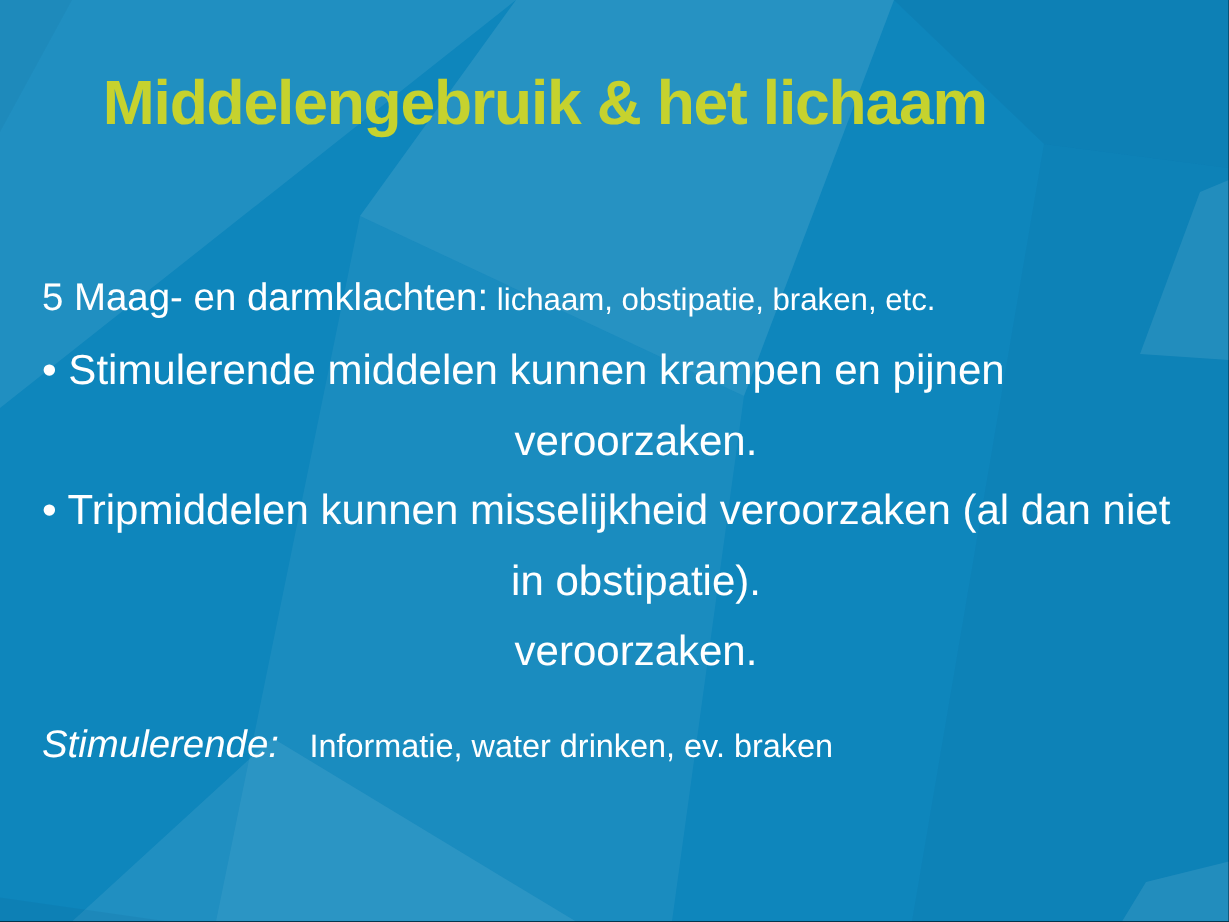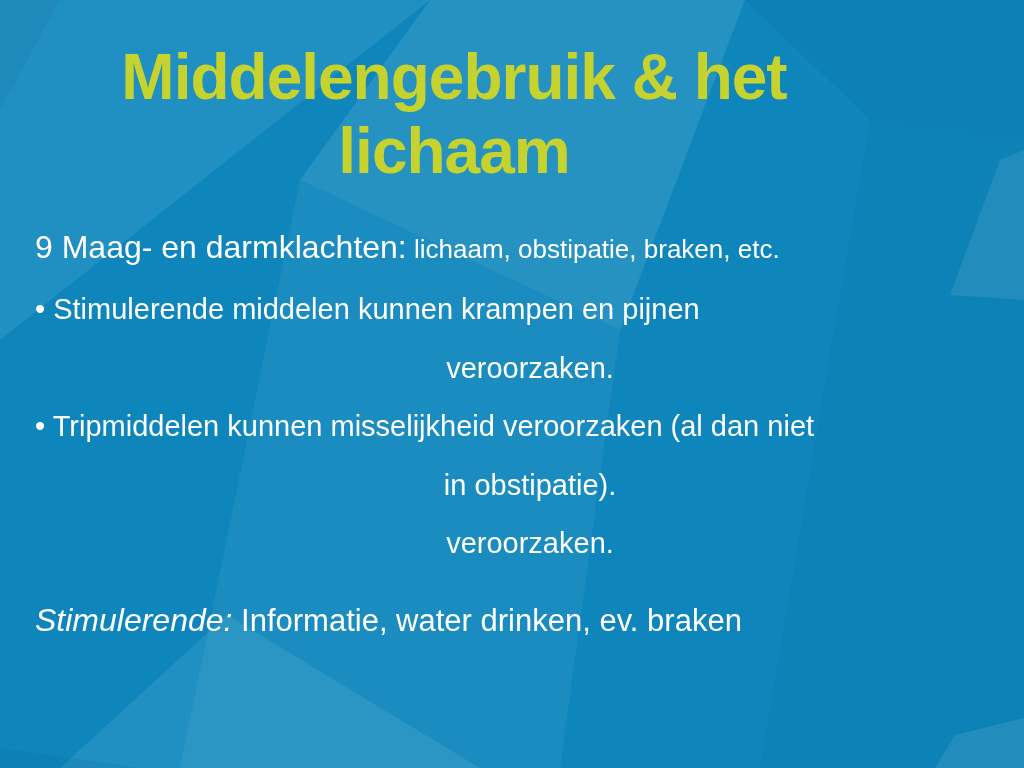--- a/index.html
+++ b/index.html
@@ -21,25 +21,25 @@
 
   .bg-svg {
     position: absolute;
     top: 0; left: 0;
     width: 1024px; height: 768px;
     display: block;
   }
 
   .title {
     position: absolute;
-    top: 40px;
+    top: 56px;
     left: 0;
     width: 908px;
     text-align: center;
-    font-size: 64px;
+    font-size: 52px;
     font-weight: bold;
     letter-spacing: -1px;
     color: var(--title-color);
     z-index: 2;
   }
 
   .body-block {
     position: absolute;
     top: 226px;
     left: 35px;
@@ -54,42 +54,43 @@
     white-space: nowrap;
   }
   .heading-tail {
     font-size: 26px;
   }
 
   .bullet-lines {
     margin-top: 3px;
   }
   .line {
-    font-size: 29px;
+    font-size: 35px;
     line-height: 38.5px;
     white-space: nowrap;
     margin-top: 20px;
   }
   .line.cont {
     padding-left: 30px;
     text-align: center;
   }
 
   .footer-line {
     margin-top: 36px;
     font-size: 32px;
     line-height: 42px;
     white-space: nowrap;
   }
   .footer-lead {
     font-style: italic;
   }
   .footer-tail {
-    font-size: 31px;
+    font-size: 27px;
     font-style: normal;
+    margin-left: 18px;
   }
 </style>
 </head>
 <body>
 
 <div class="slide">
 
   <svg class="bg-svg" viewBox="0 0 1024 768" xmlns="http://www.w3.org/2000/svg" aria-hidden="true">
     <polygon points="0,0 430,0 0,340" fill="#ffffff" opacity="0.08"></polygon>
     <polygon points="0,0 60,0 0,110" fill="#063f63" opacity="0.06"></polygon>
@@ -100,21 +101,21 @@
     <polygon points="1000,160 1024,150 1024,300 950,295" fill="#ffffff" opacity="0.09"></polygon>
     <polygon points="227,615 480,768 60,768" fill="#ffffff" opacity="0.08"></polygon>
     <polygon points="955,735 1024,718 1024,768 935,768" fill="#ffffff" opacity="0.09"></polygon>
     <polygon points="0,748 140,768 0,768" fill="#063f63" opacity="0.07"></polygon>
   </svg>
 
   <div class="title">Middelengebruik &amp; het lichaam</div>
 
   <div class="body-block">
 
-    <div class="heading-line"><span>9 Maag- en darmklachten:</span><span class="heading-tail"> lichaam, obstipatie, braken, etc.</span></div>
+    <div class="heading-line"><span>5 Maag- en darmklachten:</span><span class="heading-tail"> lichaam, obstipatie, braken, etc.</span></div>
 
     <div class="bullet-lines">
       <div class="line">• Stimulerende middelen kunnen krampen en pijnen</div>
       <div class="line cont">veroorzaken.</div>
       <div class="line">• Tripmiddelen kunnen misselijkheid veroorzaken (al dan niet</div>
       <div class="line cont">in obstipatie).</div>
       <div class="line cont">veroorzaken.</div>
     </div>
 
     <div class="footer-line"><span class="footer-lead">Stimulerende:</span><span class="footer-tail"> Informatie, water drinken, ev. braken</span></div>

